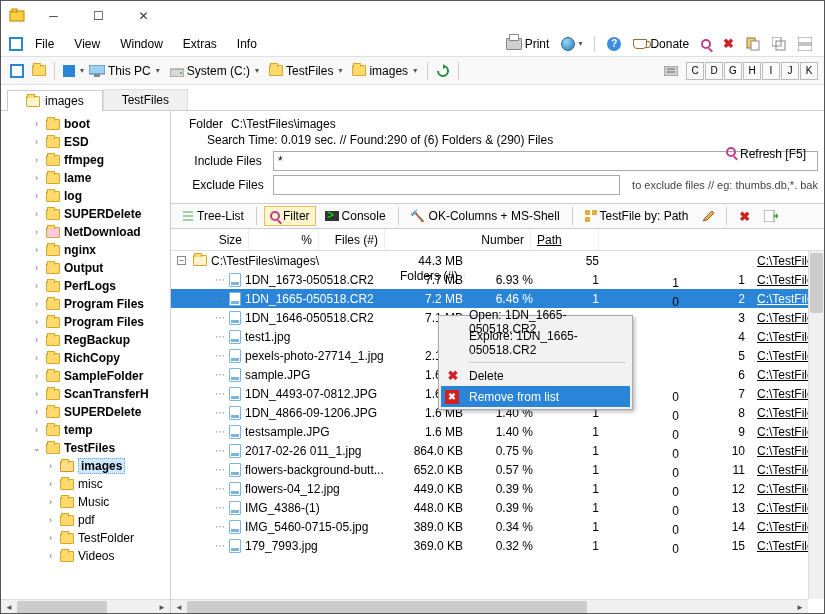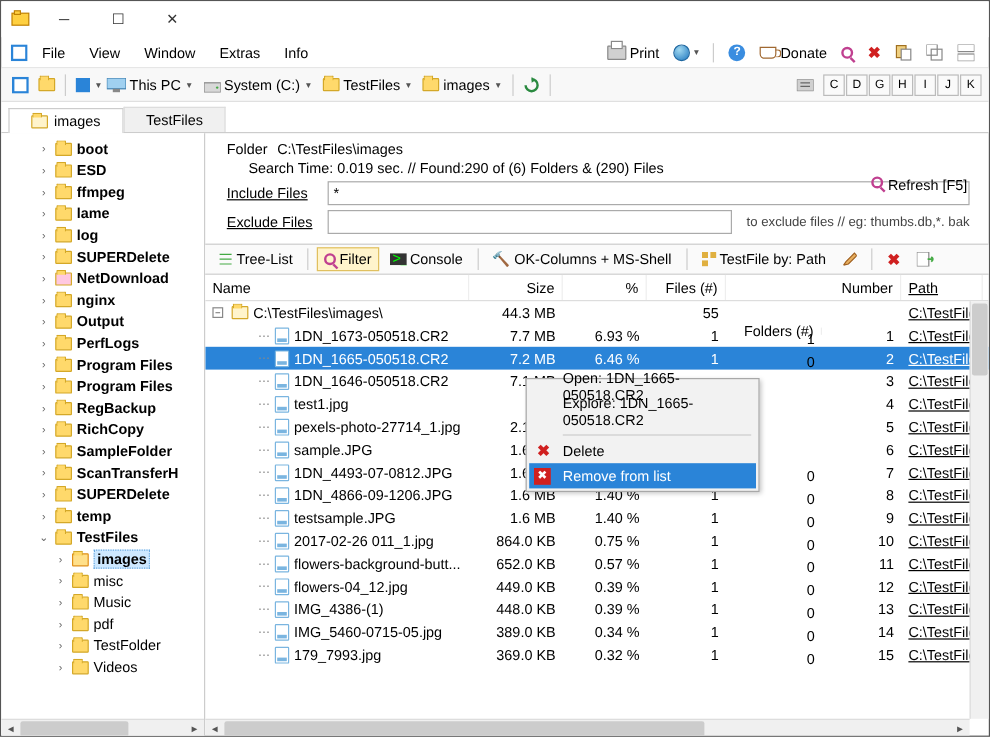--- a/index.html
+++ b/index.html
@@ -31,24 +31,24 @@
 .tree { width: 170px; border-right: 1px solid #ccc; overflow: hidden; position: relative; padding: 4px 2px; background: #fff; }
 .tree .node { display: flex; align-items: center; gap: 4px; padding: 1px 0; height: 18px; white-space: nowrap; }
 .tree .exp { width: 11px; height: 11px; text-align: center; font-size: 9px; color: #666; }
 .tree .label { font-size: 12px; }
 .tree .label.bold { font-weight: 600; }
 .tree .label.sel { background: #cde8ff; border: 1px dotted #6aa9e0; padding: 0 2px; }
 .tree .scrollh { position: absolute; bottom: 0; left: 0; right: 0; height: 16px; background: #f0f0f0; border-top: 1px solid #ddd; display: flex; }
 .tree .scrollh .thumb { position: absolute; left: 16px; width: 90px; top: 1px; bottom: 1px; background: #ccc; border-radius: 2px; }
 .tree .scrollh .arr { width: 16px; display: flex; align-items: center; justify-content: center; font-size: 8px; color: #555; }
 .main { flex: 1; display: flex; flex-direction: column; position: relative; }
-.infoblock { padding: 6px 16px 8px 18px; }
+.infoblock { padding: 6px 6px 8px 18px; }
 .infoline { display: flex; gap: 8px; margin-bottom: 2px; align-items: center; }
 .filterrow { display: flex; align-items: center; gap: 6px; margin-top: 4px; }
-.filterrow .lbl { width: 78px; text-align: left; text-decoration: underline; }
+.filterrow .lbl { width: 78px; text-align: center; }
 .filterrow input { flex: 1; border: 1px solid #aaa; height: 20px; padding: 0 4px; font-size: 12px; }
 .filterrow .hint { color: #444; font-size: 11px; margin-left: 6px; white-space: nowrap; }
 .refresh { position: absolute; right: 18px; top: 36px; display: flex; gap: 4px; }
 .toolbar2 { height: 26px; border-top: 1px solid #ccc; border-bottom: 1px solid #ccc; display: flex; align-items: center; padding: 0 6px; gap: 4px; background: #fafafa; }
 .toolbar2 .tbtn { display: flex; align-items: center; gap: 3px; padding: 2px 5px; }
 .toolbar2 .tbtn.active { background: #fff4cc; border: 1px solid #e0c060; }
 .toolbar2 .vsep { width: 1px; height: 18px; background: #ccc; margin: 0 3px; }
 .grid { flex: 1; overflow: hidden; position: relative; }
 .grid .header { display: flex; height: 22px; background: #fff; border-bottom: 1px solid #ddd; }
 .grid .header .col { padding: 3px 6px; border-right: 1px solid #eee; font-size: 12px; display: flex; align-items: center; }
@@ -436,21 +436,20 @@
       <span class="tbtn">
           <svg width="14" height="12">
             <rect width="10" height="12" fill="#fff" stroke="#888"></rect>
             <path d="M9 6 L14 6 M12 4 L14 6 L12 8" fill="none" stroke="#4a4" stroke-width="1.5"></path>
           </svg>
         </span>
     </div>
 
     <div class="grid">
       <div class="header">
-        <div class="col c-name">Name</div>
         <div class="col c-size right" style="justify-content:flex-end">Size</div>
         <div class="col c-pct" style="justify-content:flex-end">%</div>
         <div class="col c-files" style="justify-content:flex-end">Files (#)</div>
         <div class="col c-folders" style="justify-content:flex-end">Folders (#)</div>
         <div class="col c-number" style="justify-content:flex-end">Number</div>
         <div class="col c-path">Path</div>
       </div>
       <div class="rows" id="gridrows">
           <div class="row">
             <div class="cell c-name">

